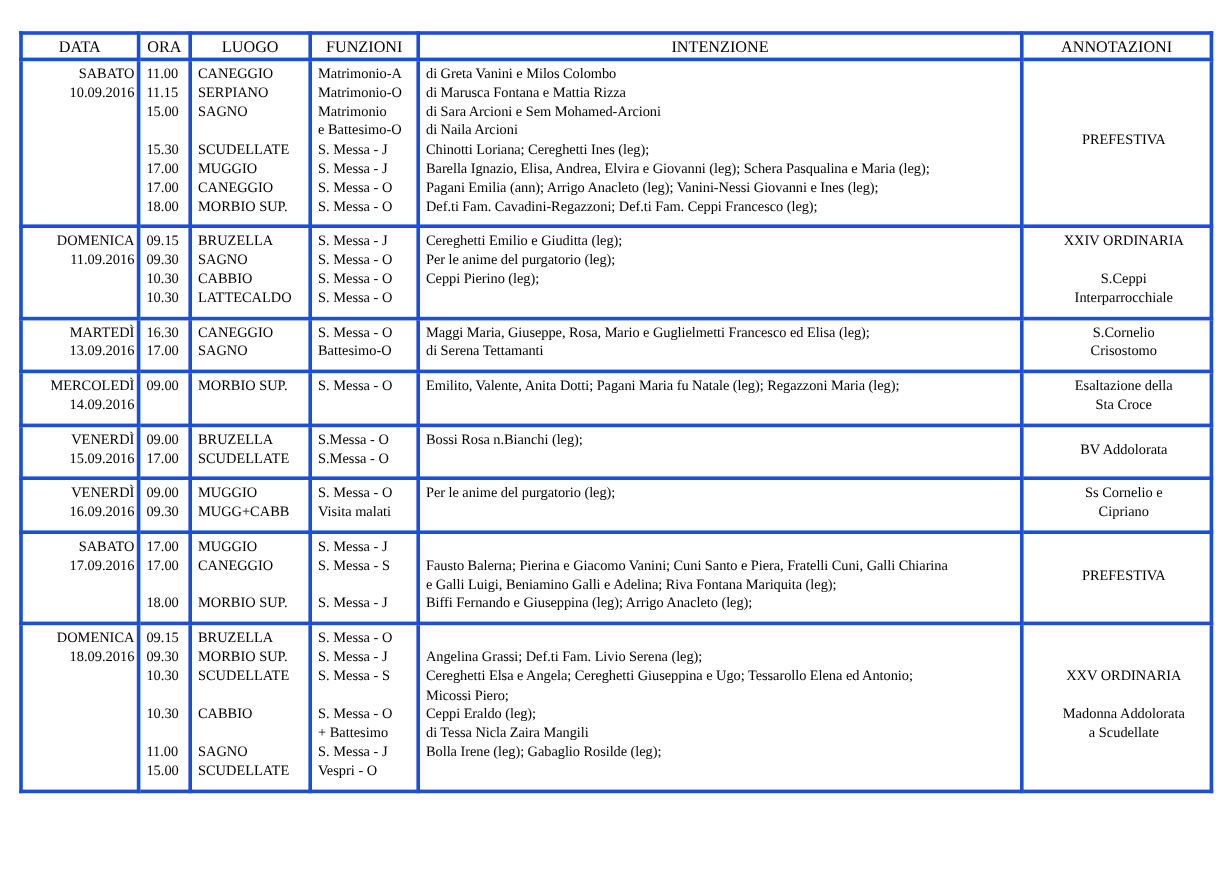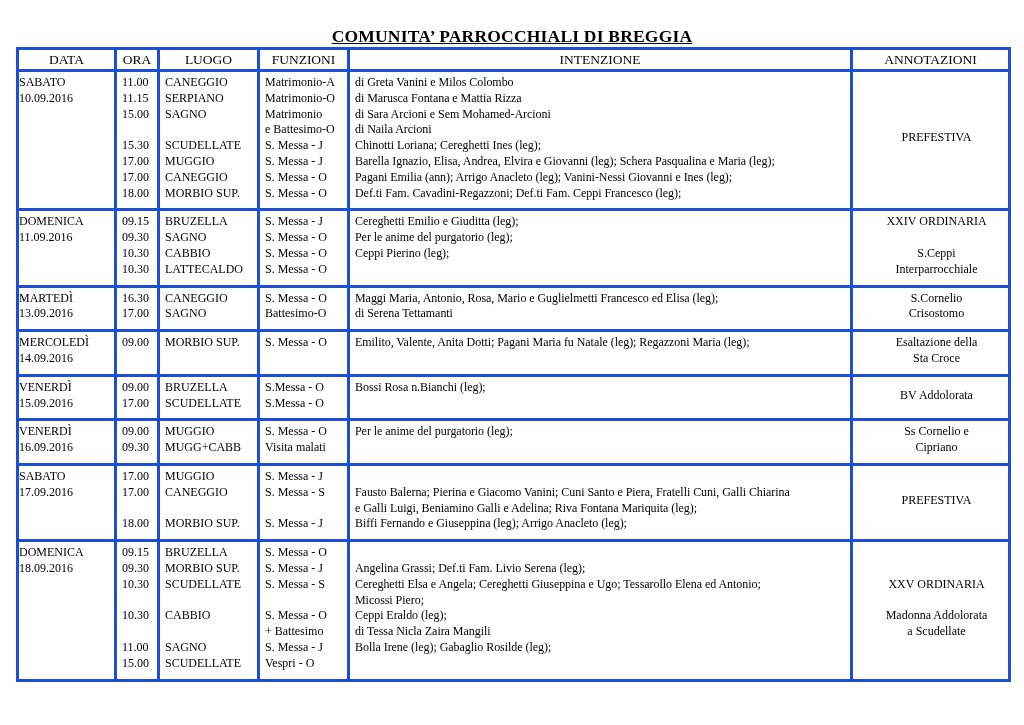--- a/index.html
+++ b/index.html
@@ -43,35 +43,34 @@
   .calendar td {
     vertical-align: top;
     padding: 3px 3px 7px 5px;
     font-size: 12px;
   }
   .cell-line {
     height: 15.8px;
     line-height: 15.8px;
     white-space: nowrap;
   }
-  td.col-data { text-align: left; padding-left: 0; padding-right: 2px; }
+  td.col-data { text-align: right; padding-left: 0; padding-right: 2px; }
   td.col-intenzione { letter-spacing: -0.05px; }
   td.col-annotazioni {
     vertical-align: middle;
     text-align: center;
     padding-left: 14px;
     padding-right: 2px;
   }
 </style>
 </head>
 <body>
 
 <div class="page">
 
-  <h1 class="title">COMUNITA’ PARROCCHIALI DI BREGGIA</h1>
 
 
   <table class="calendar">
     <colgroup>
       <col style="width:98px">
       <col style="width:43px">
       <col style="width:100px">
       <col style="width:90px">
       <col style="width:503px">
       <col style="width:158px">
@@ -183,21 +182,21 @@
           </td>
     <td class="col-luogo">
             <div class="cell-line">CANEGGIO</div>
             <div class="cell-line">SAGNO</div>
           </td>
     <td class="col-funzioni">
             <div class="cell-line">S. Messa - O</div>
             <div class="cell-line">Battesimo-O</div>
           </td>
     <td class="col-intenzione">
-            <div class="cell-line">Maggi Maria, Antonio, Rosa, Mario e Guglielmetti Francesco ed Elisa (leg);</div>
+            <div class="cell-line">Maggi Maria, Giuseppe, Rosa, Mario e Guglielmetti Francesco ed Elisa (leg);</div>
             <div class="cell-line">di Serena Tettamanti</div>
           </td>
     <td class="col-annotazioni">
             <div class="cell-line">S.Cornelio</div>
             <div class="cell-line">Crisostomo</div>
           </td>
   </tr>
         <tr>
     <td class="col-data">
             <div class="cell-line">MERCOLEDÌ</div>

